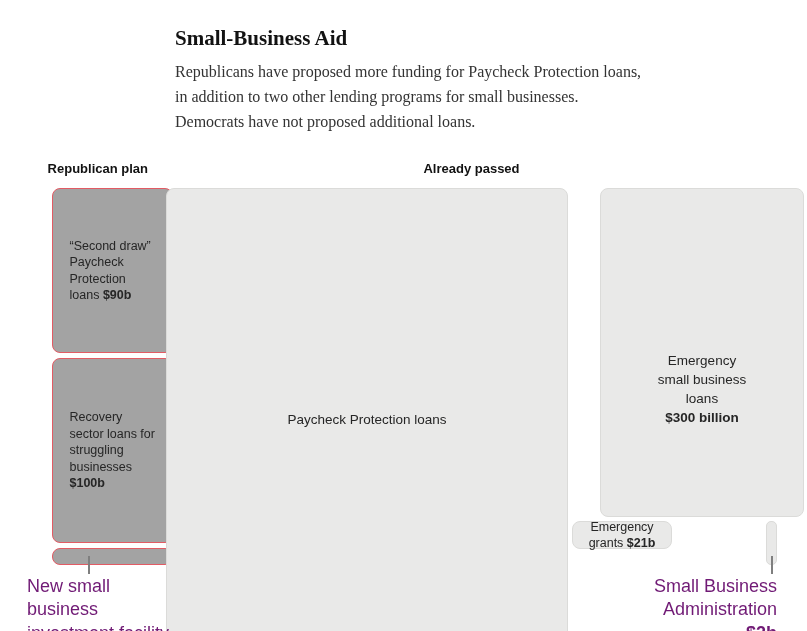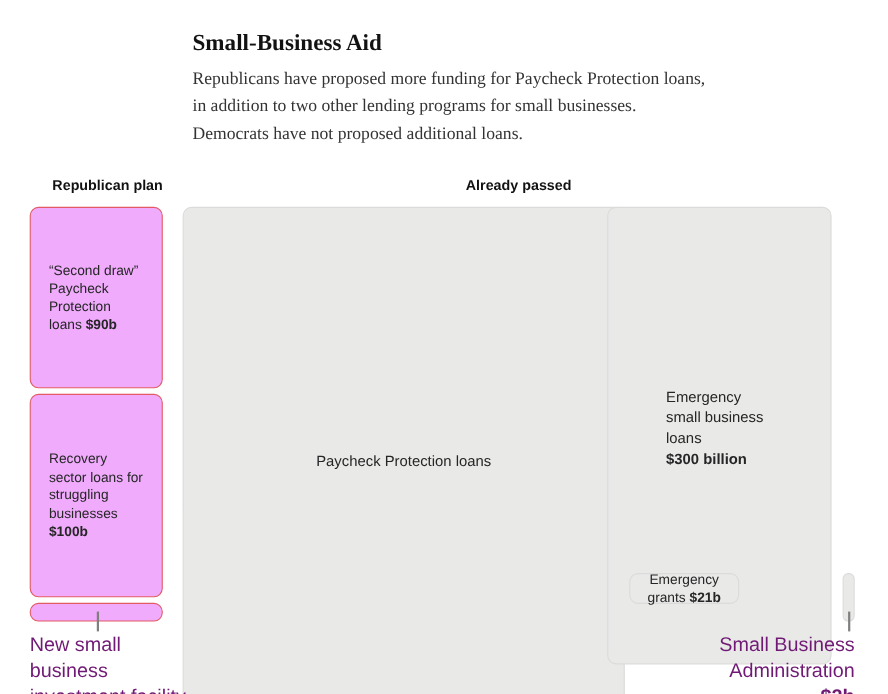--- a/index.html
+++ b/index.html
@@ -45,29 +45,29 @@
   .colhead.right { left: 166px; width: 611px; }
 
   .block {
     position: absolute;
     box-sizing: border-box;
     border-radius: 8px;
     display: flex;
     align-items: center;
     justify-content: center;
   }
-  .red  { background: #f0abfc; border: 1.5px solid #e25b64; }
+  .red  { background: #a3a3a3; border: 1.5px solid #e25b64; margin-left: 25px; }
   .gray { background: #e9e9e8; border: 1px solid #dbdbd9; }
 
   #red1  { left: 27px;  top: 188px; width: 121px; height: 165px; }
   #red2  { left: 27px;  top: 358px; width: 121px; height: 185px; }
   #red3  { left: 27px;  top: 548px; width: 121px; height: 17px; }
   #gray1 { left: 166px; top: 188px; width: 402px; height: 464px; }
-  #gray2 { left: 552px; top: 188px; width: 204px; height: 416px;
-           align-items: flex-start; }
+  #gray2 { left: 600px; top: 188px; width: 204px; height: 329px;
+           align-items: flex-start; text-align: center; }
   #gray2 .blabel { margin-top: 163px; }
   #gray3 { left: 572px; top: 521px; width: 100px; height: 28px; }
   #gray4 { left: 676px; top: 521px; width: 86px;  height: 44px; }
   #gray5 { left: 766px; top: 521px; width: 11px;  height: 44px; border-radius: 5px; }
 
   .blabel {
     font-size: 12.5px;
     line-height: 1.32;
     color: #262626;
   }

